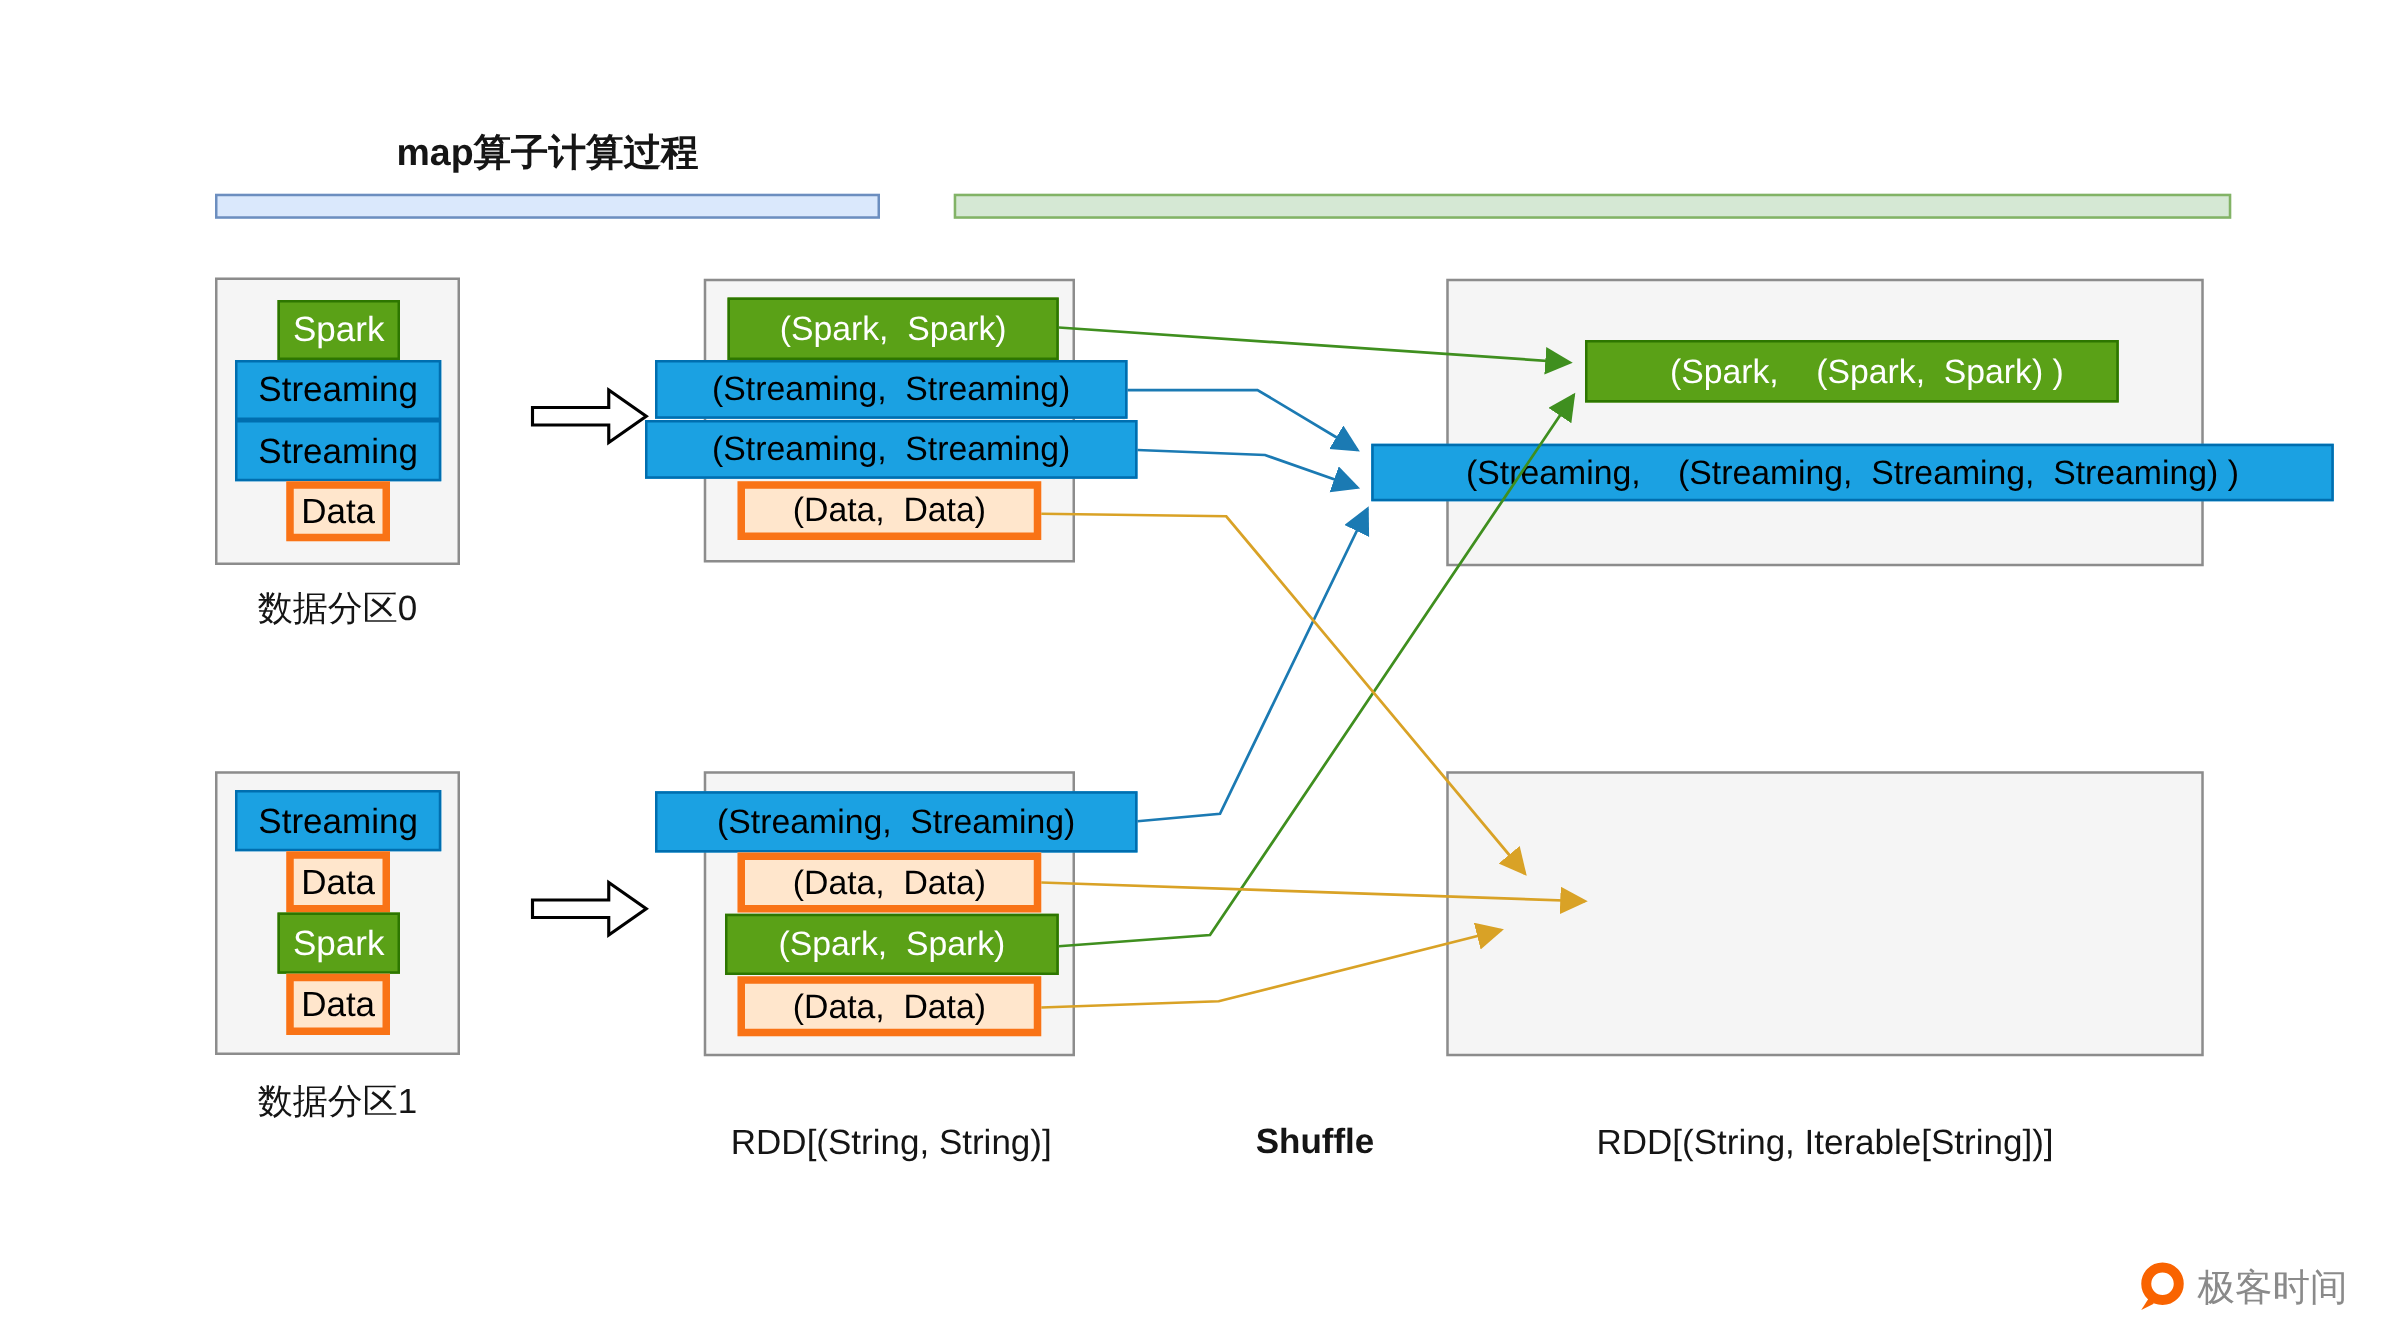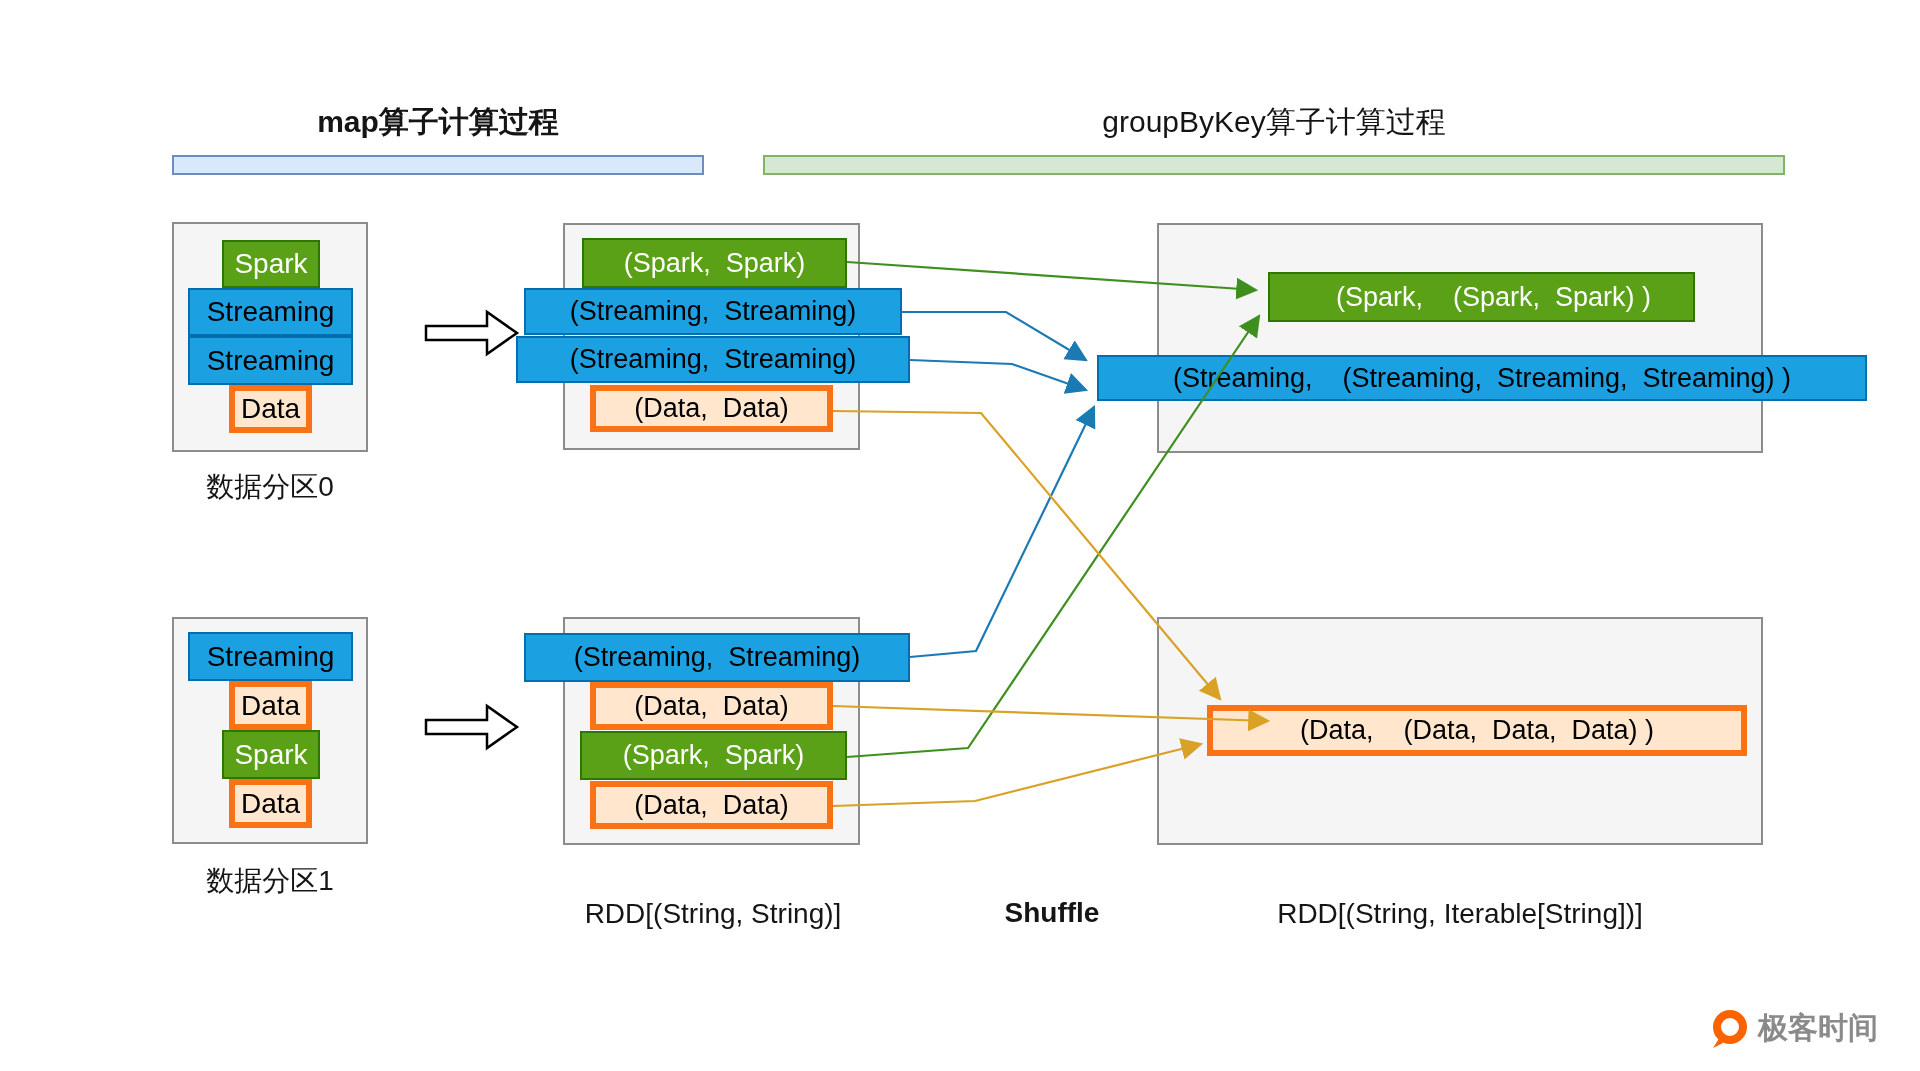--- a/index.html
+++ b/index.html
@@ -20,30 +20,29 @@
     position:absolute;display:flex;align-items:center;justify-content:center;
     font-size:28px;white-space:pre;box-sizing:border-box;line-height:1;
   }
   .box-green{background:#5aa117;border:2px solid #2d7600;color:#ffffff;}
   .box-blue{background:#1ba1e2;border:2px solid #006eaf;color:#000000;}
   .box-peach{background:#ffe6cc;border:6px solid #f97316;color:#000000;}
   .plabel{position:absolute;width:196px;text-align:center;font-size:28px;color:#151515;white-space:nowrap;}
   .caption{position:absolute;transform:translateX(-50%);font-size:28px;color:#151515;white-space:nowrap;}
   .caption.bold{font-weight:bold;}
   #arrows{position:absolute;left:0;top:0;pointer-events:none;}
-  #logo{position:absolute;left:1708px;top:1008px;display:flex;font-weight:bold;}
+  #logo{position:absolute;left:1708px;top:1008px;display:flex;align-items:center;}
   #logo .logo-text{font-size:30px;color:#8a8a8a;margin-left:8px;white-space:nowrap;}
 </style>
 </head>
 <body>
 
 <div id="canvas">
 
   <div class="hdr" style="left:438px;top:102px;font-weight:bold;">map算子计算过程</div>
-  <div class="hdr" style="left:1274px;top:102px;">groupByKey算子计算过程</div>
 
   <div class="bar bar-blue" style="left:172px;top:155px;width:528px;"></div>
   <div class="bar bar-green" style="left:763px;top:155px;width:1018px;"></div>
 
   <div class="container-gray" style="left:172px;top:222px;width:196px;height:230px;"></div>
   <div class="item box-green" style="left:222px;top:240px;width:98px;height:48px;">Spark</div>
   <div class="item box-blue" style="left:188px;top:288px;width:165px;height:48px;">Streaming</div>
   <div class="item box-blue" style="left:188px;top:336px;width:165px;height:49px;">Streaming</div>
   <div class="item box-peach" style="left:229px;top:385px;width:83px;height:48px;">Data</div>
   <div class="plabel" style="left:172px;top:468px;">数据分区0</div>
@@ -65,21 +64,20 @@
   <div class="tuple box-blue" style="left:524px;top:633px;width:386px;height:49px;">(Streaming,  Streaming)</div>
   <div class="tuple box-peach" style="left:590px;top:682px;width:243px;height:48px;">(Data,  Data)</div>
   <div class="tuple box-green" style="left:580px;top:731px;width:267px;height:49px;">(Spark,  Spark)</div>
   <div class="tuple box-peach" style="left:590px;top:781px;width:243px;height:48px;">(Data,  Data)</div>
 
   <div class="container-gray" style="left:1157px;top:223px;width:606px;height:230px;"></div>
   <div class="tuple box-green" style="left:1268px;top:272px;width:427px;height:50px;padding-left:24px;">(Spark,    (Spark,  Spark) )</div>
   <div class="tuple box-blue" style="left:1097px;top:355px;width:770px;height:46px;">(Streaming,    (Streaming,  Streaming,  Streaming) )</div>
 
   <div class="container-gray" style="left:1157px;top:617px;width:606px;height:228px;"></div>
-  <div class="tuple box-peach" style="left:1207px;top:705px;width:540px;height:51px;">(Data,    (Data,  Data,  Data) )</div>
 
   <div class="caption" style="left:713px;top:898px;">RDD[(String, String)]</div>
   <div class="caption bold" style="left:1040px;top:897px;margin-left:12px;">Shuffle</div>
   <div class="caption" style="left:1460px;top:898px;">RDD[(String, Iterable[String])]</div>
 
   <svg id="arrows" width="1920" height="1071" viewBox="0 0 1920 1071">
     <defs>
       <marker id="ah-green" markerWidth="11" markerHeight="11" refX="9" refY="5" orient="auto">
         <path d="M0,0 L10,5 L0,10 z" fill="#3f8f1f"></path>
       </marker>

